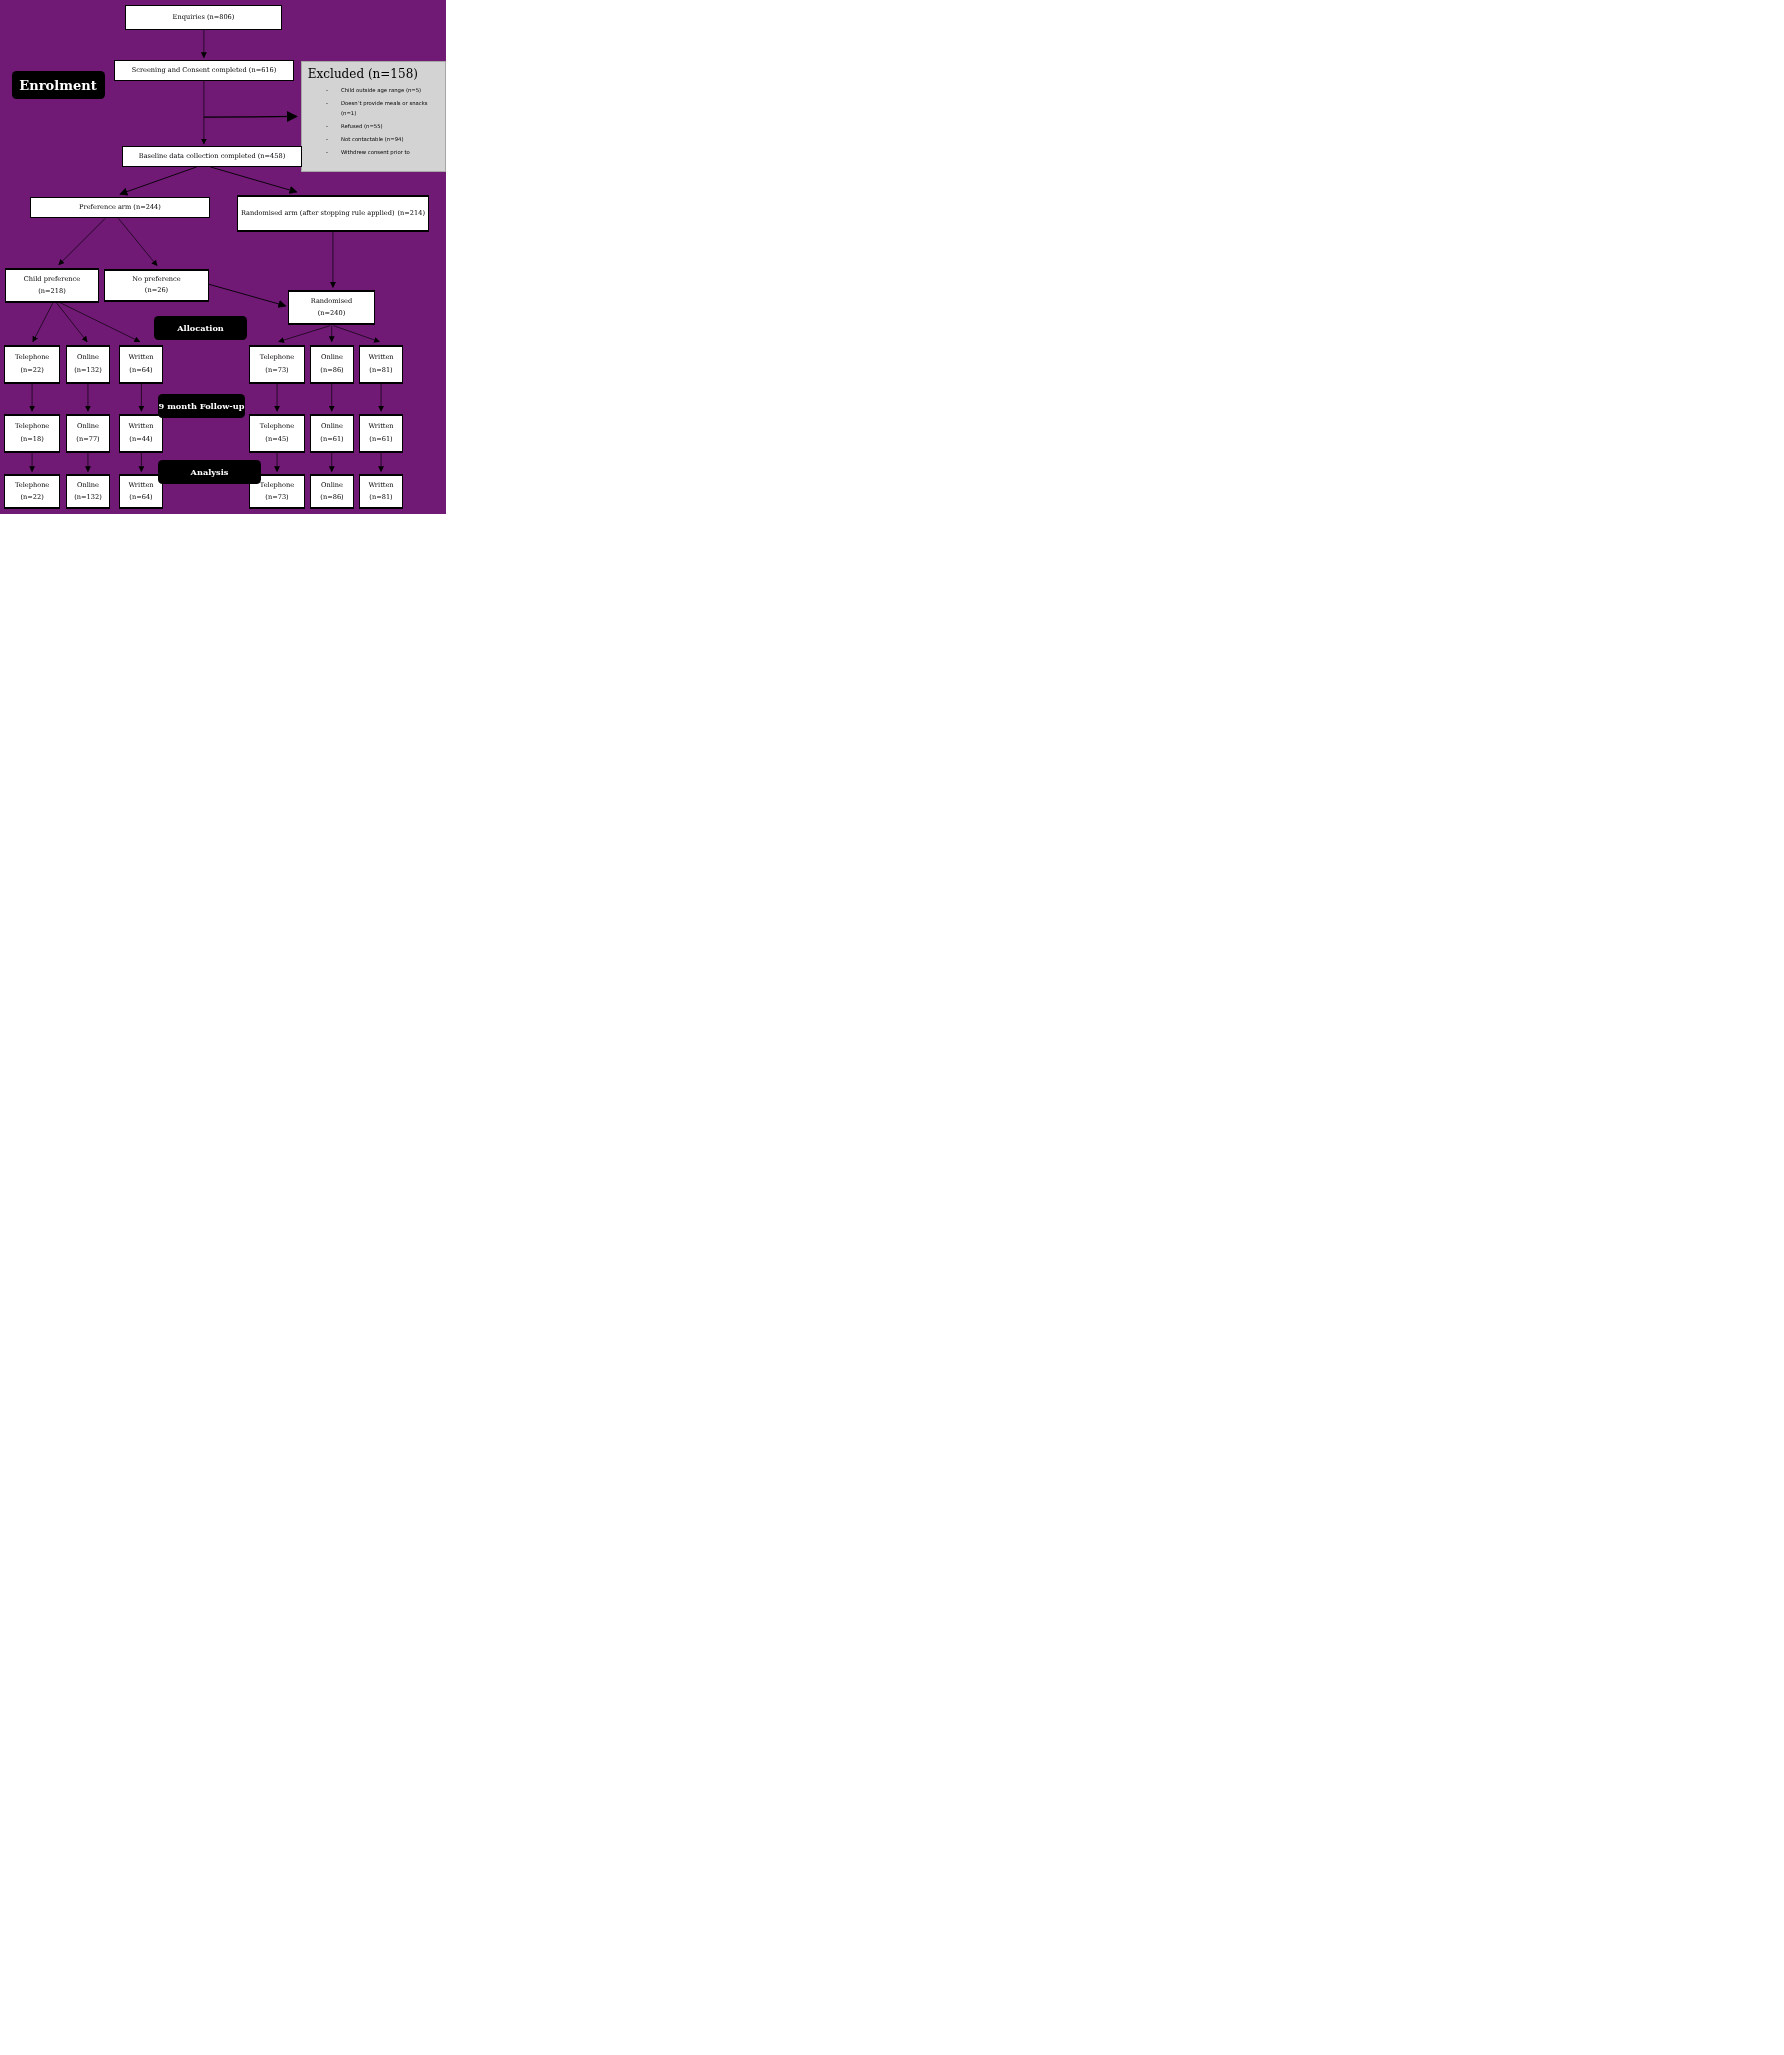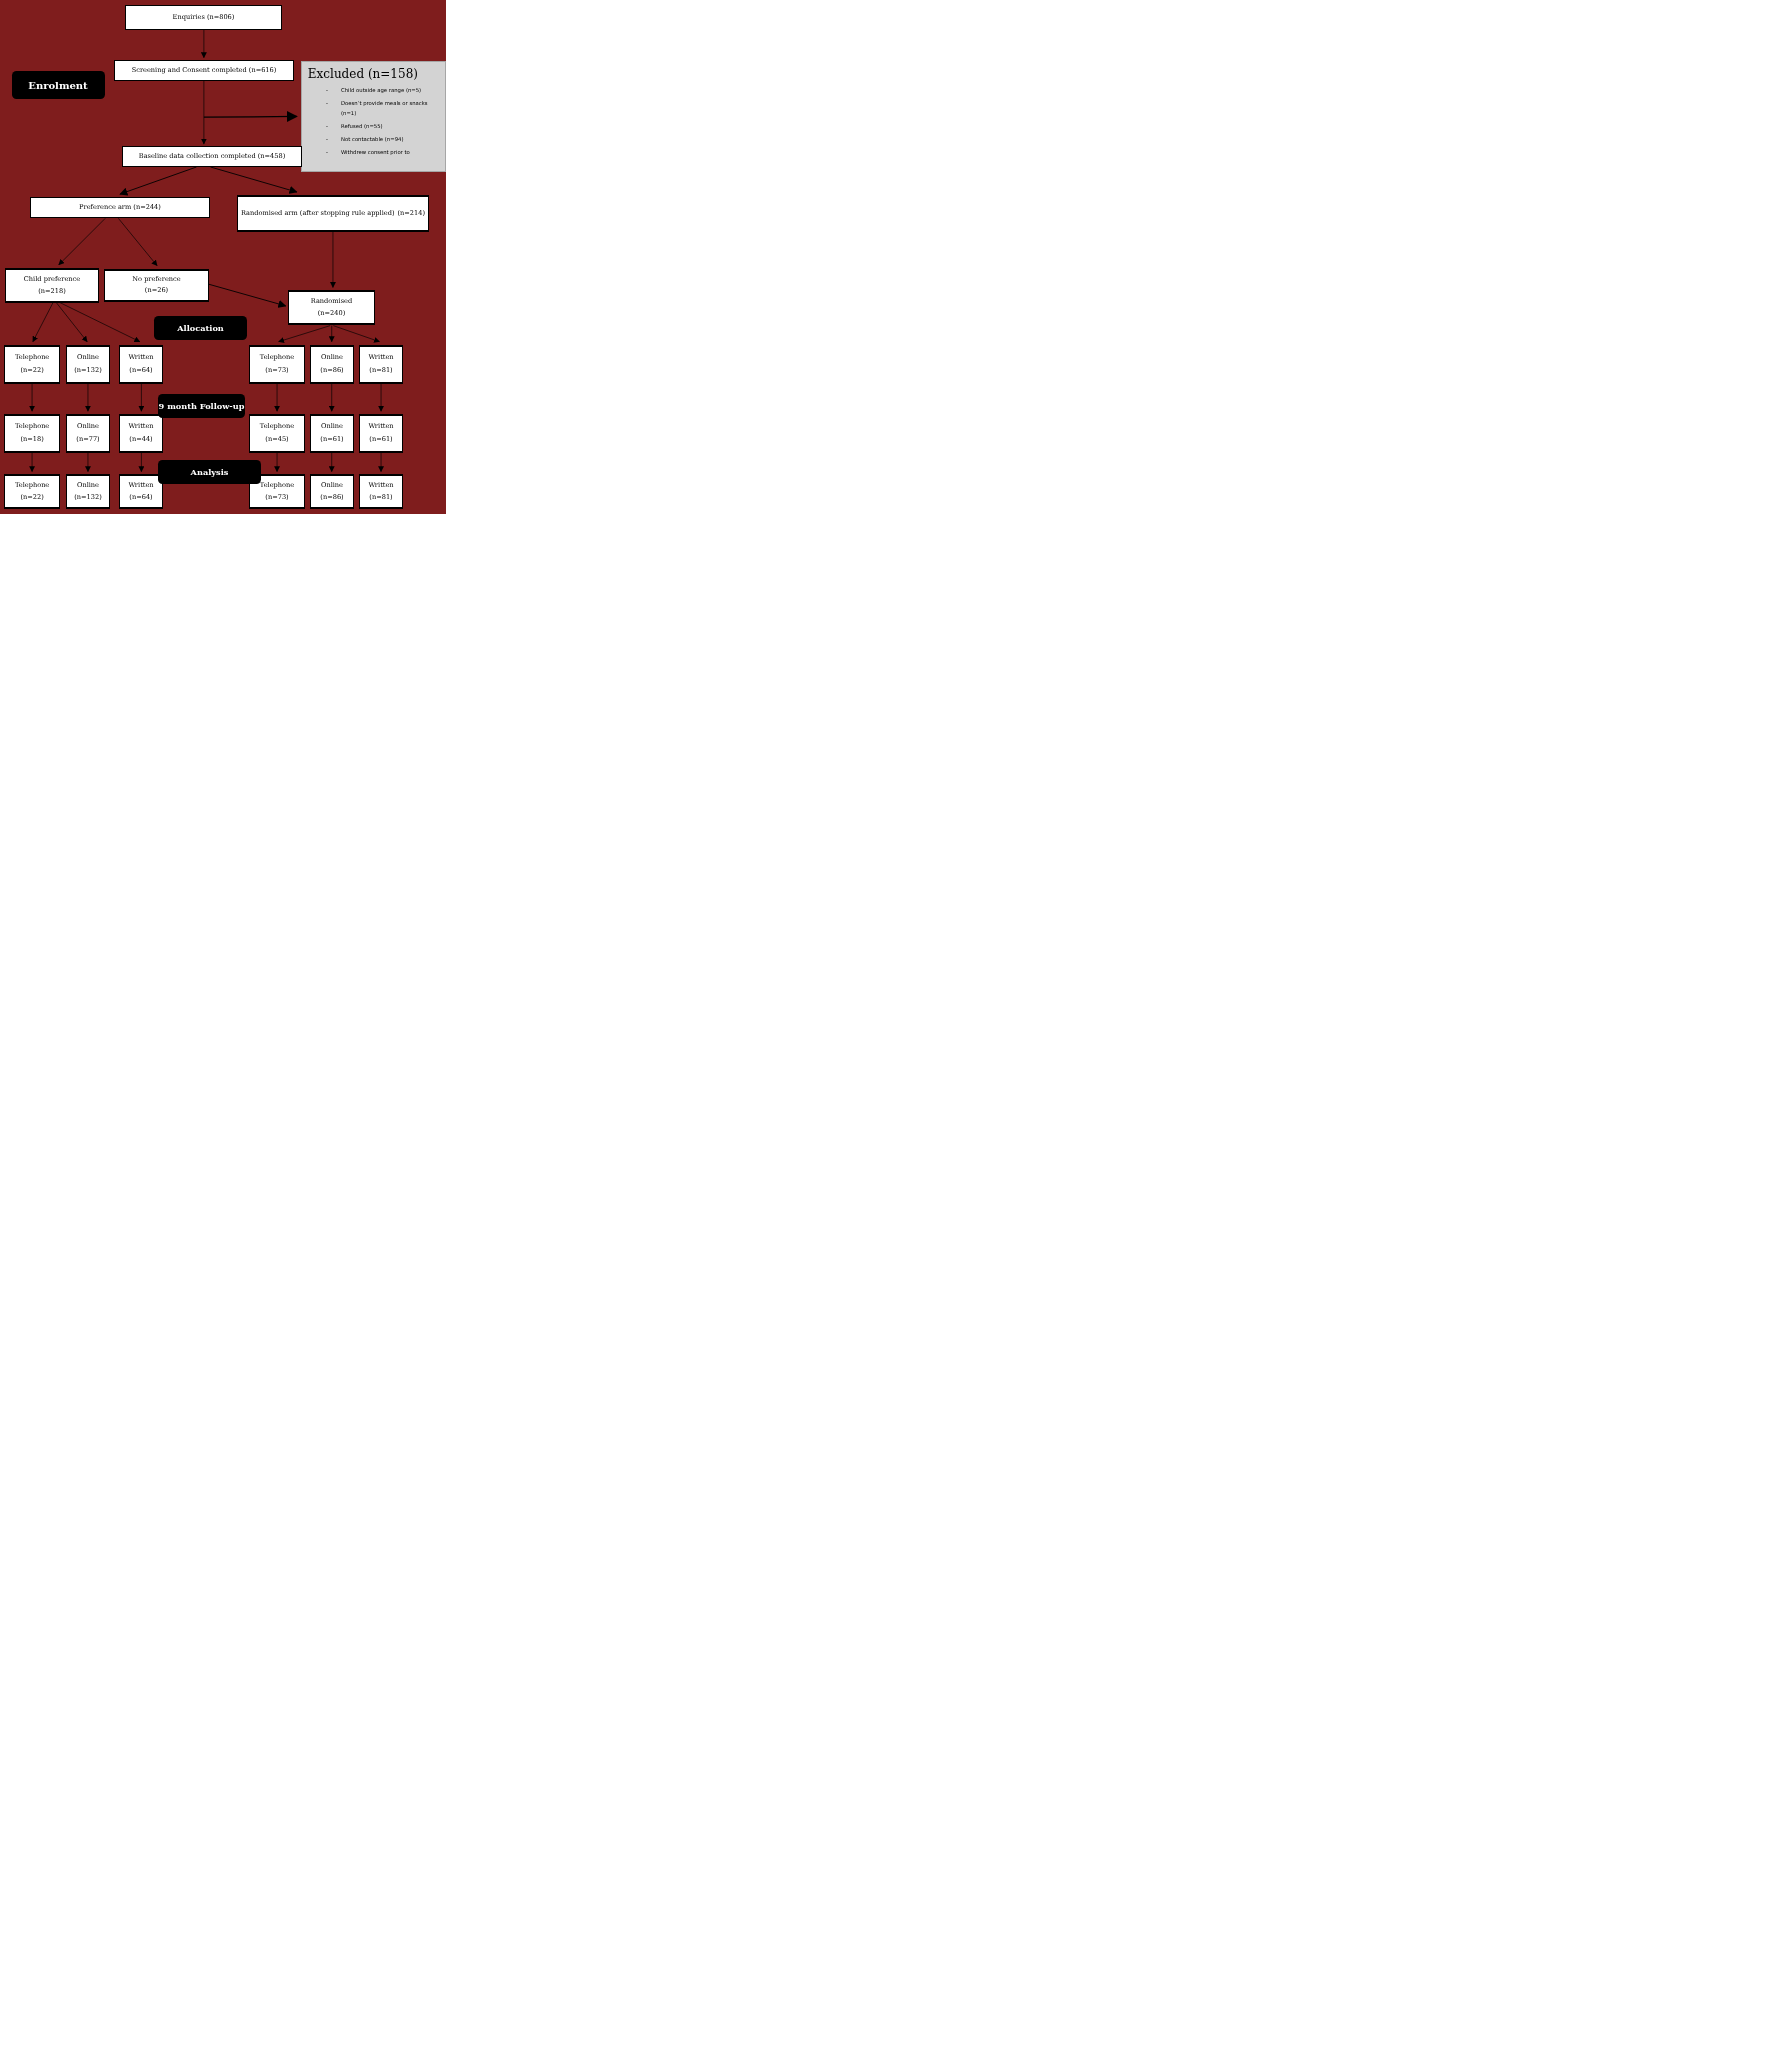--- a/index.html
+++ b/index.html
@@ -1,17 +1,17 @@
 <!DOCTYPE html>
 <html style="font-size:6.6px"><head>
 <meta charset="utf-8">
 <style>
   html,body{margin:0;padding:0;background:#ffffff;}
   .canvas{
-    position:relative;width:446px;height:514px;background:#7f1d1d;
+    position:relative;width:446px;height:514px;background:#701a75;
     font-family:"DejaVu Serif","Liberation Serif",serif;color:#000;
     overflow:hidden;
   }
   svg.connectors{position:absolute;left:0;top:0;width:446px;height:514px;z-index:1;}
   .box{
     position:absolute;background:#fff;border:1.6px solid #000;box-sizing:border-box;
     display:flex;align-items:center;justify-content:center;text-align:center;
     font-size:6.6px;z-index:2;
   }
   .box.small{border-width:2.1px 1.2px;flex-direction:column;justify-content:space-evenly;padding:1.6px 0.8px;}
@@ -23,21 +23,21 @@
   }
   
   #enquiries{left:125px;top:5px;width:157px;height:25px;}
   #screening{left:114px;top:60px;width:180px;height:20.6px;}
   #baseline{left:122px;top:146px;width:180px;height:20.6px;}
   #preference-arm{left:30px;top:197px;width:180px;height:21px;}
   #randomised-arm{left:237px;top:195px;width:192px;height:37px;border-width:2.1px 1.2px;flex-direction:row;justify-content:space-evenly;}
   #strong-preference{left:5px;top:268px;width:94px;height:35px;}
   #no-preference{left:104px;top:269px;width:105px;height:33px;}
   #randomised{left:288px;top:290px;width:87px;height:35px;}
-  #enrolment{left:11.5px;top:71px;width:93px;height:28px;font-size:10px;}
+  #enrolment{left:11.5px;top:71px;width:93px;height:28px;font-size:13px;}
   #allocation{left:154px;top:316px;width:93px;height:24px;}
   #followup{left:158px;top:394px;width:87px;height:24px;}
   #analysis{left:158px;top:460px;width:103px;height:24px;}
   
   #alloc-pref-telephone{left:4.1px;top:345px;width:56px;height:39px;}
   #alloc-pref-online{left:66px;top:345px;width:44px;height:39px;}
   #alloc-pref-written{left:119px;top:345px;width:44px;height:39px;}
   #alloc-rand-telephone{left:249px;top:345px;width:56px;height:39px;}
   #alloc-rand-online{left:310px;top:345px;width:44px;height:39px;}
   #alloc-rand-written{left:359px;top:345px;width:44px;height:39px;}

